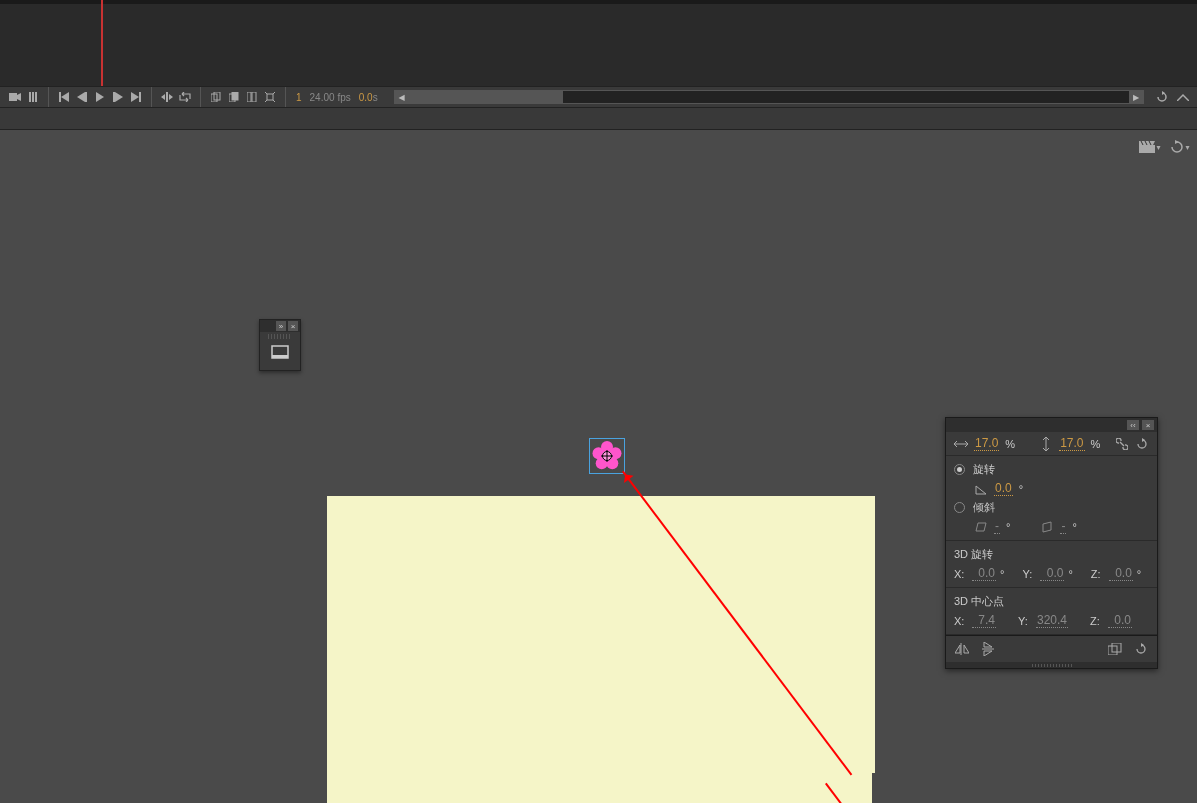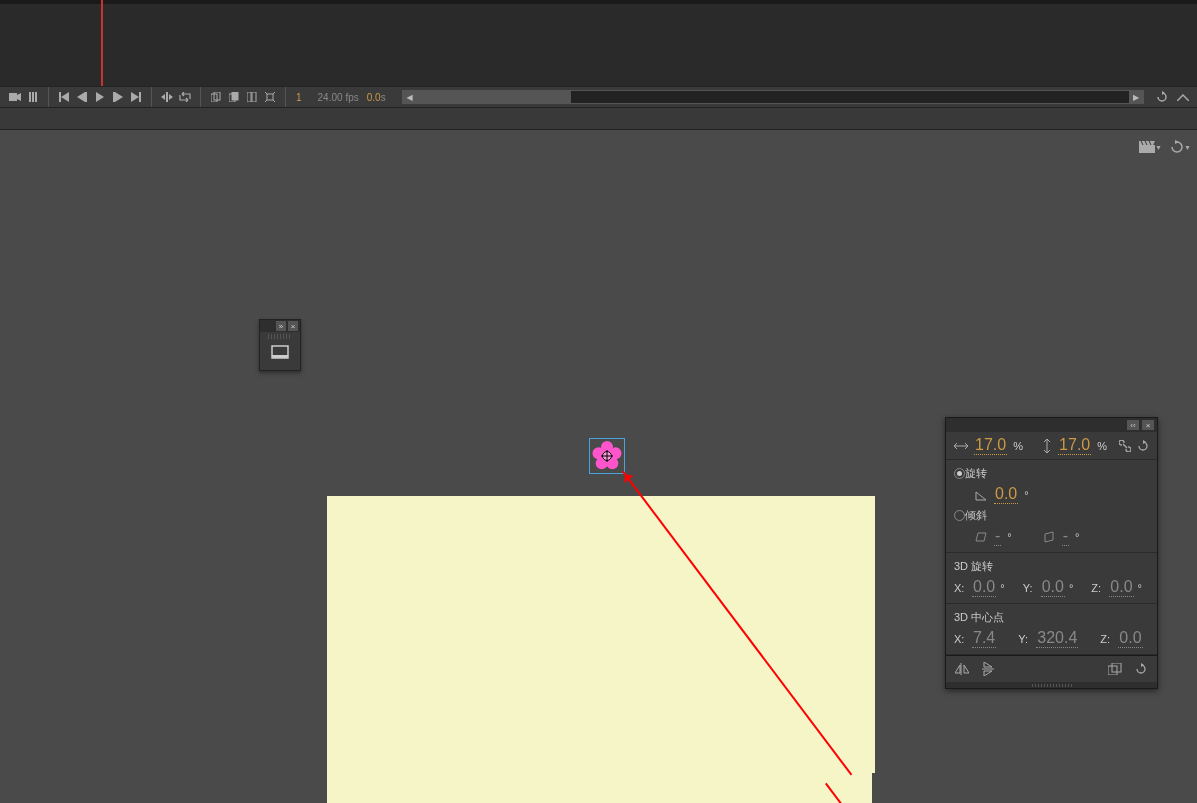--- a/index.html
+++ b/index.html
@@ -9,21 +9,21 @@
 .timeline-area { position: absolute; top: 0; left: 0; right: 0; height: 86px; background: #2a2a2a; }
 .timeline-playhead { position: absolute; top: 0; left: 101px; width: 2px; height: 86px; background: #c83232; }
 .timeline-top-border { position: absolute; top: 0; left: 0; right: 0; height: 4px; background: #1a1a1a; }
 
 
 .timeline-toolbar { position: absolute; top: 86px; left: 0; right: 0; height: 22px; background: #3a3a3a; border-top: 1px solid #222; border-bottom: 1px solid #222; display: flex; align-items: center; }
 .tb-group { display: flex; align-items: center; padding: 0 6px; border-right: 1px solid #555; height: 100%; }
 .tb-btn { width: 16px; height: 16px; margin: 0 1px; display: inline-flex; align-items: center; justify-content: center; color: #aaa; cursor: pointer; }
 .tb-btn svg { display: block; }
 .tb-num { font-size: 10px; color: #cc9944; padding: 0 4px; }
-.tb-fps { font-size: 10px; color: #888; padding: 0 4px; margin-left: 8px; }
+.tb-fps { font-size: 10px; color: #888; padding: 0 4px; }
 .tb-scroll { flex: 1; height: 14px; background: #222; margin: 0 6px; border: 1px solid #555; position: relative; display: flex; align-items: center; }
 .tb-scroll-arrow { width: 14px; height: 12px; background: #555; display: flex; align-items: center; justify-content: center; color: #bbb; font-size: 8px; cursor: pointer; }
 .tb-scroll-thumb { position: absolute; left: 14px; width: 154px; height: 12px; background: #555; cursor: pointer; }
 .tb-scroll-arrow.right { margin-left: auto; }
 
 
 .stage-bar { position: absolute; top: 108px; left: 0; right: 0; height: 22px; background: #393939; border-bottom: 1px solid #222; }
 
 
 .stage-tools { position: absolute; top: 136px; right: 0; height: 22px; display: flex; align-items: center; gap: 8px; padding-right: 6px; }
@@ -58,24 +58,24 @@
 
 .transform-panel { position: absolute; top: 261px; left: 945px; width: 213px; background: #3a3a3a; border: 1px solid #1a1a1a; box-shadow: 0 2px 6px rgba(0,0,0,0.5); font-size: 11px; color: #ccc; }
 .panel-header { height: 14px; background: #2e2e2e; display: flex; justify-content: flex-end; align-items: center; padding: 0 3px; gap: 3px; }
 .panel-header-btn { width: 12px; height: 10px; background: #555; display: flex; align-items: center; justify-content: center; font-size: 8px; color: #ccc; cursor: pointer; }
 .panel-tabs { height: 20px; background: #2e2e2e; display: flex; align-items: flex-end; border-bottom: 1px solid #1a1a1a; }
 .panel-tab { padding: 3px 10px; background: #3a3a3a; font-size: 11px; color: #ccc; border-right: 1px solid #1a1a1a; cursor: pointer; }
 .panel-menu { margin-left: auto; width: 20px; text-align: center; cursor: pointer; color: #aaa; }
 .panel-row { display: flex; align-items: center; padding: 4px 8px; border-bottom: 1px solid #2a2a2a; gap: 6px; min-height: 24px; }
 .panel-section { padding: 4px 8px; border-bottom: 1px solid #2a2a2a; }
 .panel-section-title { font-size: 11px; color: #ccc; padding: 2px 0; }
-.panel-radio-row { display: flex; align-items: center; gap: 0; padding: 2px 0; }
+.panel-radio-row { display: flex; align-items: center; gap: 8px; padding: 2px 0; }
 .panel-radio { width: 11px; height: 11px; border: 1px solid #888; border-radius: 50%; display: inline-flex; align-items: center; justify-content: center; cursor: pointer; }
 .panel-radio.checked::after { content: ""; width: 5px; height: 5px; background: #ccc; border-radius: 50%; }
-.panel-value { color: #cc9944; font-size: 16px; border-bottom: 1px dotted #cc9944; padding: 0 1px; cursor: text; }
+.panel-value { color: #cc9944; font-size: 12px; border-bottom: 1px dotted #cc9944; padding: 0 1px; cursor: text; }
 .panel-value.dim { color: #888; border-bottom: 1px dotted #888; }
 .panel-unit { color: #ccc; font-size: 11px; }
 .panel-label { color: #ccc; font-size: 11px; min-width: 14px; }
 .panel-icon { width: 14px; height: 14px; display: inline-flex; align-items: center; justify-content: center; color: #aaa; }
 .panel-sub-row { display: flex; align-items: center; gap: 6px; padding: 2px 0 2px 20px; }
 .xyz-row { display: flex; align-items: center; gap: 4px; padding: 2px 0; }
 .xyz-row .panel-label { min-width: 14px; }
 .xyz-row .panel-value { min-width: 24px; text-align: right; }
 .panel-footer { display: flex; align-items: center; padding: 4px 6px; gap: 6px; border-top: 1px solid #1a1a1a; }
 .panel-footer-btn { width: 20px; height: 18px; display: flex; align-items: center; justify-content: center; color: #aaa; cursor: pointer; }

